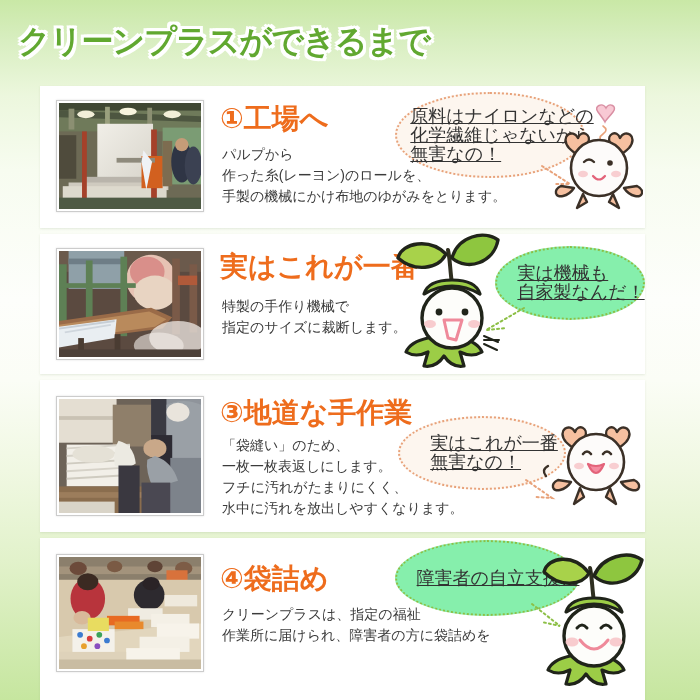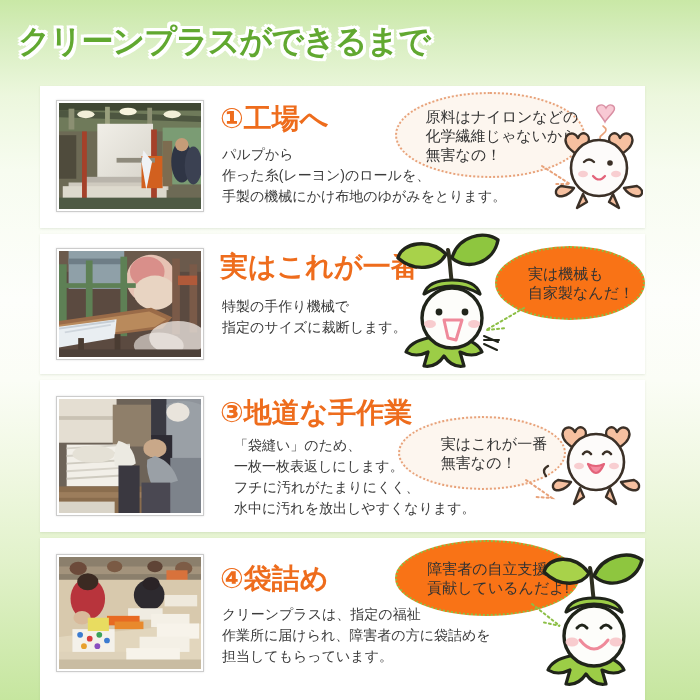--- a/index.html
+++ b/index.html
@@ -67,40 +67,40 @@
   .p4 .head{ top:22px; }
 
   
   .body-text{
     position:absolute; left:182px;
     font-size:14px; color:#3b3b3b; line-height:21px;
     white-space:nowrap;
   }
   .p1 .body-text{ top:58px; }
   .p2 .body-text{ top:62px; }
-  .p3 .body-text{ top:55px;margin-left:12px; }
+  .p3 .body-text{ top:55px; }
   .p4 .body-text{ top:66px; }
 
   
   .bubble{
     position:absolute;
     border-radius:50%;
     display:flex; align-items:center; justify-content:center;
     text-align:left; box-sizing:border-box;
   }
   .bubble .btext{
-    font-size:15px; line-height:19px; color:#333; white-space:nowrap;
+    font-size:18px; line-height:19px; color:#333; white-space:nowrap;text-decoration:underline;
   }
   .bubble-orange{
     border:2px dotted #e8a27a;
     background:#fdf6ef;
   }
   .bubble-green{
     border:2px dotted #8cbf45;
-    background:#f97316;
+    background:#86efac;
   }
   .tail{ position:absolute; }
 
   .mascot{ position:absolute; }
   .mascot svg{ display:block; }
 </style>
 </head>
 <body>
 
 <div class="page">
@@ -364,27 +364,25 @@
         <rect x="0" y="100" width="70" height="18" fill="#ded2ba"></rect>
         <rect x="0" y="108" width="148" height="10" fill="#c9bca2"></rect>
       </svg>
     </div>
 
     <div class="head">④袋詰め</div>
 
     <div class="body-text">
       <div>クリーンプラスは、指定の福祉</div>
       <div>作業所に届けられ、障害者の方に袋詰めを</div>
-      <div>担当してもらっています。</div>
     </div>
 
     <div class="bubble bubble-green" style="left:355px; top:2px; width:184px; height:76px; padding-left:22px;">
       <div class="btext">
         <div>障害者の自立支援に</div>
-        <div>貢献しているんだよ!</div>
       </div>
     </div>
     <svg class="tail" style="left:490px; top:64px;" width="40" height="30" viewBox="0 0 40 30">
       <path d="M2 2 L30 24 L12 20" fill="none" stroke="#8cbf45" stroke-width="2" stroke-dasharray="2,3" stroke-linecap="round"></path>
     </svg>
 
     <div class="mascot" style="left:490px; top:8px;">
       <svg width="126" height="140" viewBox="0 0 126 140">
         <path d="M64 56 C62 42 62 30 60 22" fill="none" stroke="#2f2f20" stroke-width="4" stroke-linecap="round"></path>
         <path d="M58 26 C44 8 18 10 14 26 c16 16 38 14 46 0Z" fill="#a8d24a" stroke="#20241a" stroke-width="3.4" stroke-linejoin="round"></path>

